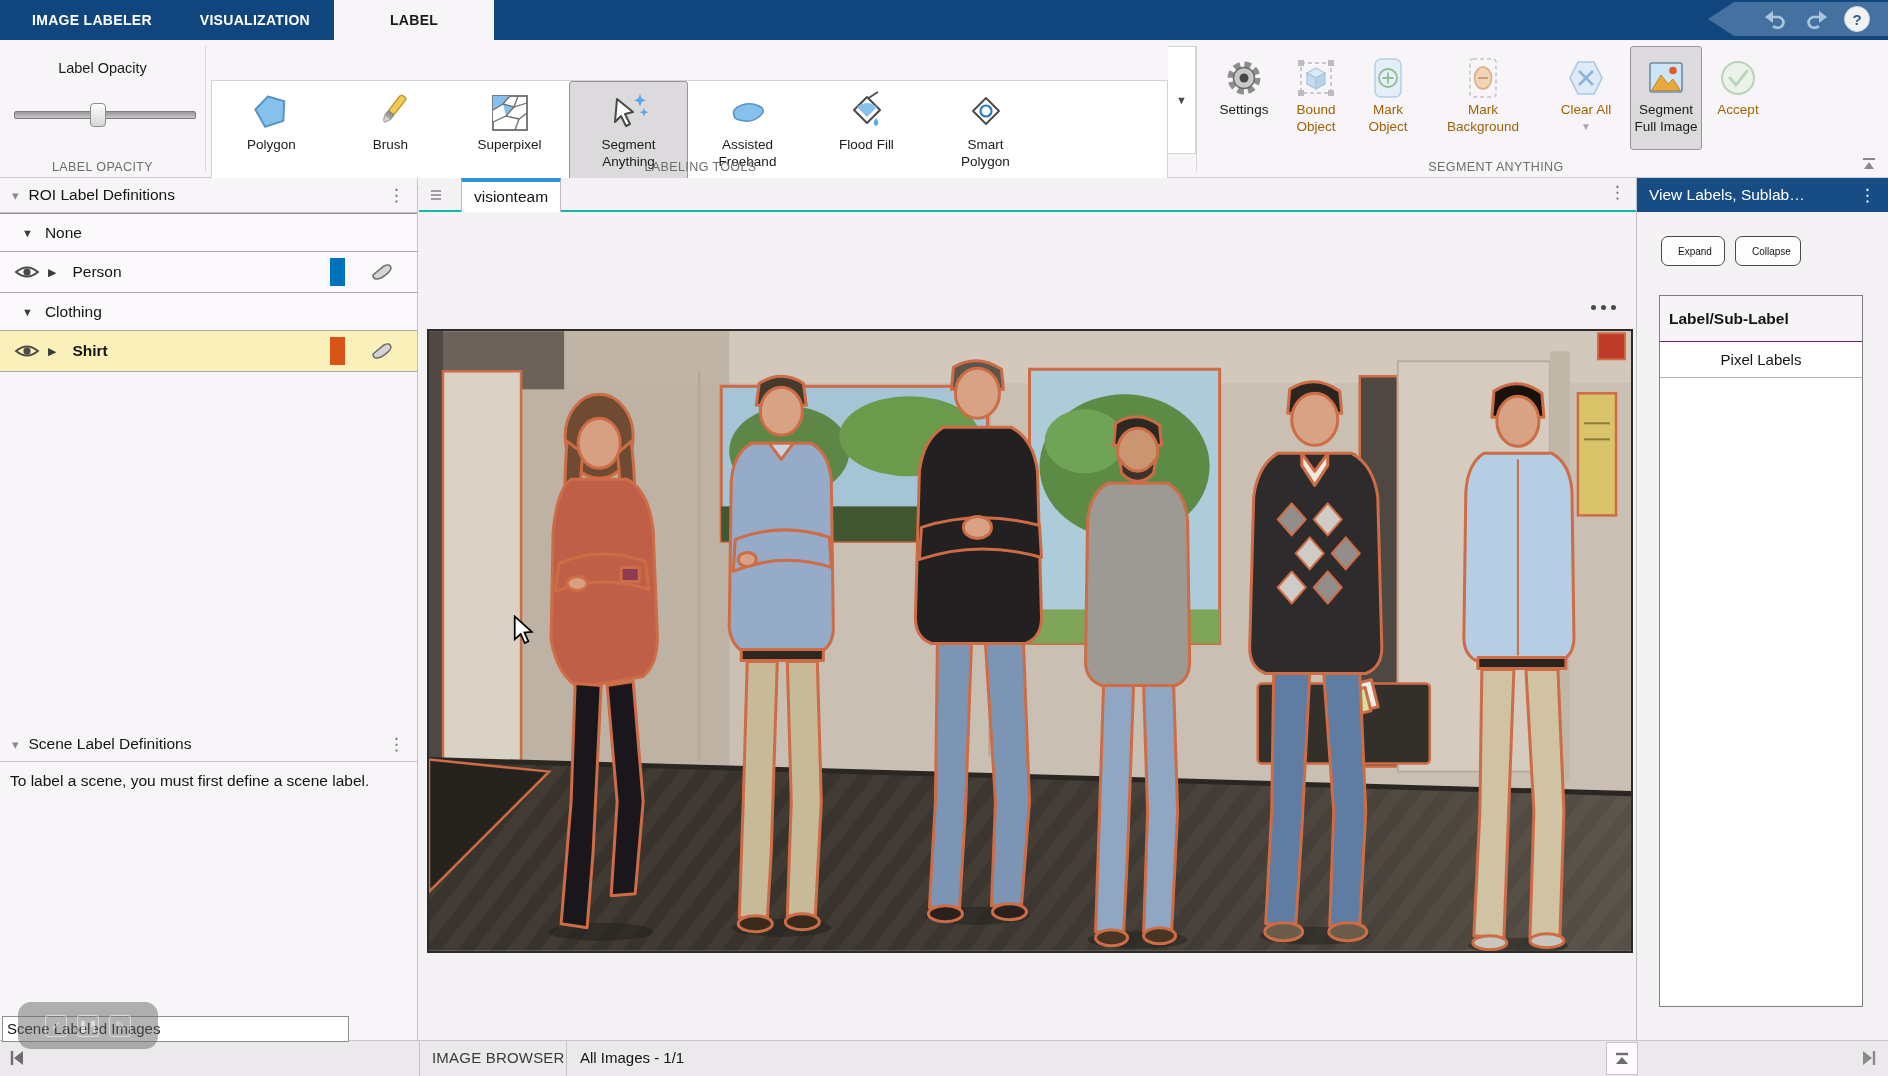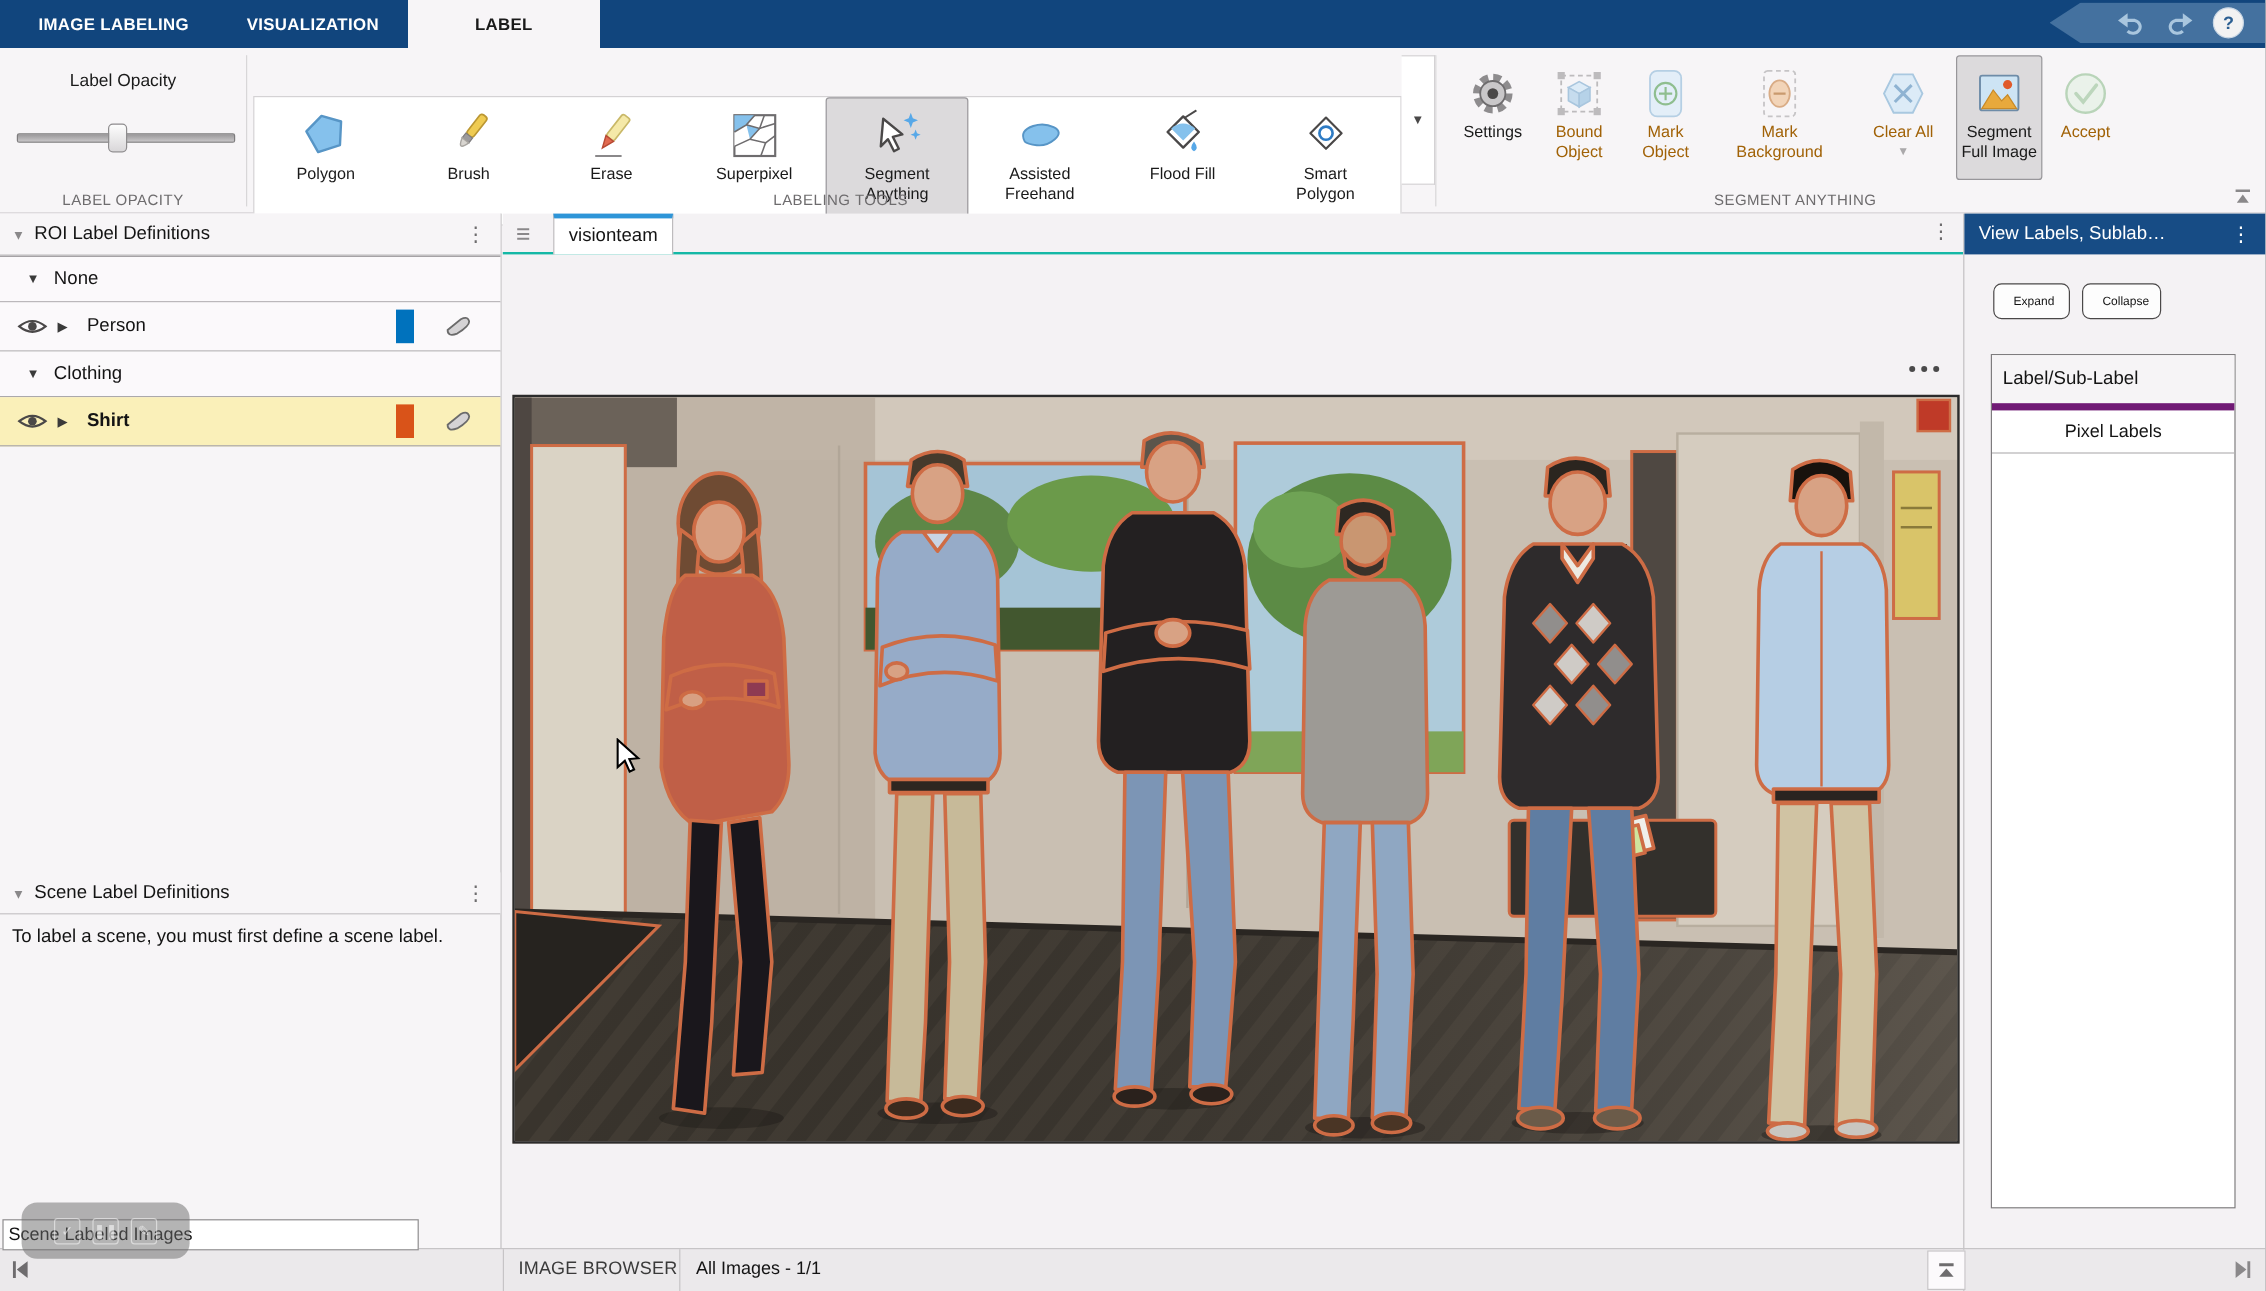--- a/index.html
+++ b/index.html
@@ -72,39 +72,39 @@
 
   
   #rightpanel{position:absolute;left:1636px;top:178px;width:252px;height:862px;background:#F4F2F4;border-left:1px solid #C2C0C2;box-sizing:border-box;}
   #rp-header{height:34px;background:#174C85;display:flex;align-items:center;}
   #rp-header .rp-title{color:#fff;font-size:15.5px;padding-left:12px;flex:1;white-space:nowrap;overflow:hidden;}
   #rp-header .dots-v{color:#fff;}
   .rp-btn{position:absolute;top:58px;height:30px;background:#FDFDFD;border:1.5px solid #4A4848;border-radius:7px;font-size:10px;display:flex;align-items:center;padding:0 16px;overflow:hidden;white-space:nowrap;box-sizing:border-box;}
   #btn-expand{left:24px;width:64px;}
   #btn-collapse{left:98px;width:66px;}
   #rp-table{position:absolute;left:22px;top:117px;width:204px;height:712px;background:#fff;border:1px solid #7E7C7E;box-sizing:border-box;}
-  #rp-th{height:46px;display:flex;align-items:center;padding-left:9px;font-weight:normal;font-size:15.5px;border-bottom:6px solid #701a75;background:#F6F4F6;box-sizing:border-box;}
+  #rp-th{height:46px;display:flex;align-items:center;padding-left:9px;font-weight:bold;font-size:15.5px;border-bottom:1px solid #701a75;background:#F6F4F6;box-sizing:border-box;}
   .rp-row{height:35px;display:flex;align-items:center;justify-content:center;font-size:15px;border-bottom:1px solid #B5B3B5;}
 
   
   #statusbar{position:absolute;left:0;top:1040px;width:1888px;height:36px;background:#EBE9EB;border-top:1px solid #C6C4C6;box-sizing:border-box;}
   #sb-first{position:absolute;left:8px;top:8px;}
   .sb-div{position:absolute;top:0;width:1px;height:35px;background:#C6C4C6;}
   #sb-browser{position:absolute;left:432px;top:8px;font-size:15px;color:#3A3A3A;letter-spacing:.2px;}
   #sb-images{position:absolute;left:580px;top:8px;font-size:15px;color:#141414;}
   #sb-collapse{position:absolute;left:1606px;top:1px;width:32px;height:33px;background:#FCFAFC;border:1px solid #C6C4C6;display:flex;align-items:center;justify-content:center;box-sizing:border-box;}
   #sb-last{position:absolute;right:10px;top:8px;}
 </style>
 </head>
 <body>
 
 <div id="app">
 
   <div id="tabbar">
-    <div class="app-tab" style="margin-left:8px">IMAGE LABELING</div>
+    <div class="app-tab" style="margin-left:8px">IMAGE LABELER</div>
     <div class="app-tab">VISUALIZATION</div>
     <div class="app-tab active">LABEL</div>
   </div>
   <div id="quickaccess">
     <span class="qa-icon">
       <svg width="24" height="20" viewBox="0 0 24 20">
           <path d="M6 8 H15 A6 5.5 0 1 1 9 17" fill="none" stroke="#A9C6DE" stroke-width="2.6"></path>
           <polygon points="1,8 9,2 9,14" fill="#A9C6DE"></polygon>
         </svg>
     </span>
@@ -141,32 +141,20 @@
         <span class="ic">
           <svg width="44" height="44" viewBox="0 0 44 44">
               <g transform="rotate(38 22 22)">
                 <rect x="18.5" y="1" width="7" height="21" rx="2.5" fill="#EFCB52" stroke="#BB9733" stroke-width="1.4"></rect>
                 <rect x="18.5" y="22" width="7" height="5" fill="#9C9A9C" stroke="#7E7C7E" stroke-width="1"></rect>
                 <path d="M18.5 27 q3.5 12 7 0 z" fill="#D8D5D0" stroke="#A8A5A0" stroke-width="1.2"></path>
               </g>
             </svg>
         </span>
         <span class="rb-label">Brush</span>
-      </div>
-      <div class="rb-btn">
-        <span class="ic">
-          <svg width="44" height="44" viewBox="0 0 44 44">
-              <g transform="rotate(38 22 22)">
-                <rect x="18" y="2" width="8" height="23" rx="2" fill="#F5E9A8" stroke="#C9B868" stroke-width="1.4"></rect>
-                <path d="M18 25 h8 l-4 10 z" fill="#E26A50" stroke="#B84A34" stroke-width="1.2"></path>
-              </g>
-              <line x1="8" y1="39" x2="30" y2="39" stroke="#8A888A" stroke-width="1.6"></line>
-            </svg>
-        </span>
-        <span class="rb-label">Erase</span>
       </div>
       <div class="rb-btn">
         <span class="ic">
           <svg width="44" height="44" viewBox="0 0 44 44">
               <rect x="5" y="5" width="34" height="34" fill="#fff" stroke="#6E6C6E" stroke-width="1.8"></rect>
               <polygon points="5,5 22,5 15,13 5,19" fill="#85C1EC"></polygon>
               <polygon points="5,19 15,13 18,25 5,31" fill="#fff"></polygon>
               <polygon points="15,13 26,16 18,25" fill="#85C1EC"></polygon>
               <g fill="none" stroke="#6E6C6E" stroke-width="1.3">
                 <path d="M5 19 L15 13 L22 5"></path>

